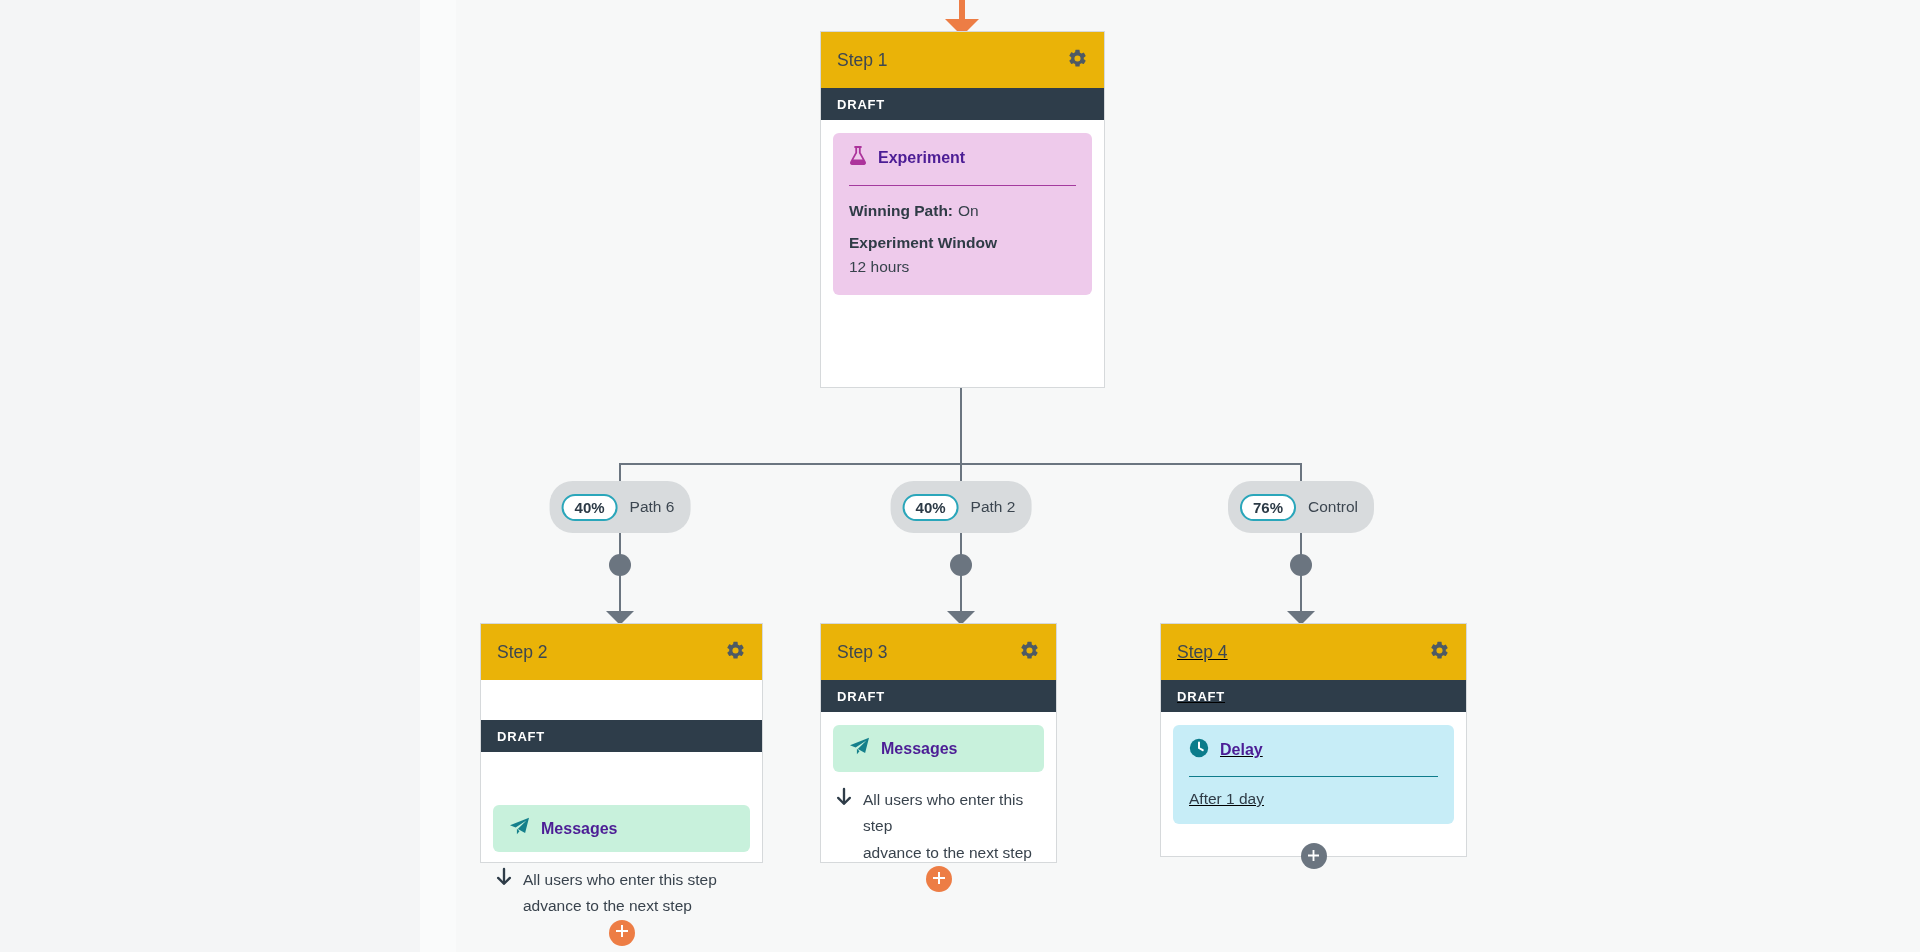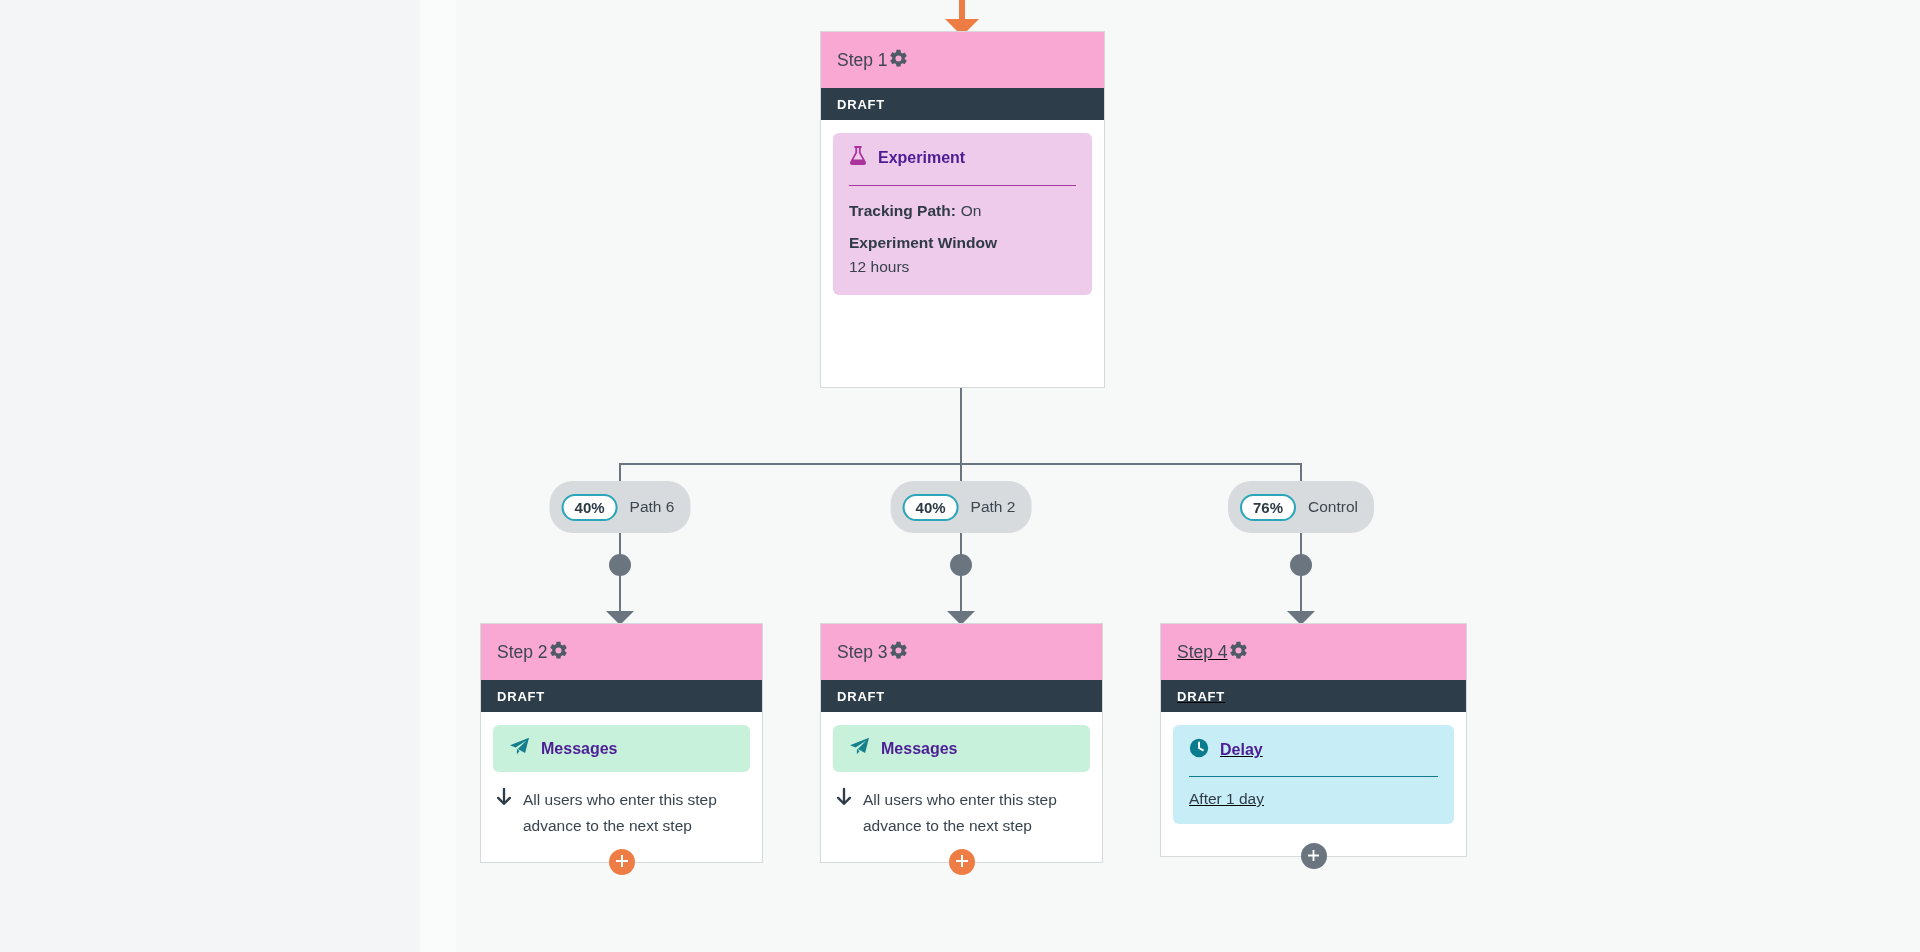--- a/index.html
+++ b/index.html
@@ -46,22 +46,22 @@
   }
   .branch-name { font-size:15.5px; color:#3c4650; }
 
   
   .card {
     position:absolute; background:#ffffff;
     border:1px solid #d6d9db;
     display:flex; flex-direction:column;
   }
   .card-header {
-    height:56px; background:#f9a8d4; flex:0 0 56px;
-    display:flex; align-items:center; 
+    height:56px; background:#eab308; flex:0 0 56px;
+    display:flex; align-items:center; justify-content:space-between;
     padding:0 16px;
   }
   .card-title { font-size:17.5px; color:#3d4751; }
   .gear-btn { width:22px; height:22px; cursor:pointer; display:flex; align-items:center; justify-content:center; background:none; border:none; }
   .status-bar {
     height:32px; flex:0 0 32px; background:#2e3d4a; color:#ffffff;
     font-size:13px; font-weight:bold; letter-spacing:0.8px;
     display:flex; align-items:center; padding:0 16px;
   }
   .card-body { flex:1; padding:13px 12px; position:relative; }
@@ -148,31 +148,31 @@
           <span>
             <svg width="18" height="20" viewBox="0 0 20 22" fill="#ac339b">
                 <path d="M6 0h8v2h-1v5.2l5.6 10.1c.9 1.6-.3 3.7-2.2 3.7H3.6c-1.9 0-3.1-2.1-2.2-3.7L7 7.2V2H6V0zm3 2v5.8L4.9 15h10.2L11 7.8V2H9z"></path>
                 <path d="M4.5 15.5h11l2 4-1 1.5H3.5l-1-1.5 2-4z"></path>
               </svg>
           </span>
           <span class="block-label">Experiment</span>
         </div>
         <div class="exp-divider"></div>
         <div class="exp-line inline">
-          <span class="lbl">Tracking Path:</span><span class="val">On</span>
+          <span class="lbl">Winning Path:</span><span class="val">On</span>
         </div>
         <div class="exp-group">
           <div class="exp-line"><span class="lbl">Experiment Window</span></div>
           <div class="exp-line"><span class="val">12 hours</span></div>
         </div>
       </div>
     </div>
   </div>
 
-  <div class="card" style="left:480px; top:623px; width:283px; height:240px;">
+  <div class="card" style="left:480px; top:623px; width:283px; height:240px;gap:40px;">
     <div class="card-header">
       <span class="card-title">Step 2</span>
       <button class="gear-btn">
         <span>
           <svg width="21" height="21" viewBox="0 0 24 24" fill="#4e5a64">
               <path d="M19.14 12.94c.04-.3.06-.61.06-.94s-.02-.64-.07-.94l2.03-1.58a.5.5 0 0 0 .12-.64l-1.92-3.32a.5.5 0 0 0-.61-.22l-2.39.96a7.3 7.3 0 0 0-1.62-.94l-.36-2.54A.5.5 0 0 0 13.89 2h-3.78a.5.5 0 0 0-.49.42l-.36 2.54c-.59.24-1.13.56-1.62.94l-2.39-.96a.5.5 0 0 0-.61.22L2.72 8.48a.5.5 0 0 0 .12.64l2.03 1.58c-.05.3-.07.63-.07.94s.02.64.07.94l-2.03 1.58a.5.5 0 0 0-.12.64l1.92 3.32c.14.24.42.34.61.22l2.39-.96c.49.38 1.03.7 1.62.94l.36 2.54c.04.24.25.42.49.42h3.78c.24 0 .45-.18.49-.42l.36-2.54c.59-.24 1.13-.56 1.62-.94l2.39.96c.24.1.5 0 .61-.22l1.92-3.32a.5.5 0 0 0-.12-.64l-2.03-1.58zM12 15.5a3.5 3.5 0 1 1 0-7 3.5 3.5 0 0 1 0 7z"></path>
             </svg>
         </span>
       </button>
     </div>
@@ -203,21 +203,21 @@
       <button class="add-btn active">
         <span>
           <svg width="12" height="12" viewBox="0 0 12 12">
               <path d="M5 0h2v5h5v2H7v5H5V7H0V5h5z" fill="#ffffff"></path>
             </svg>
         </span>
       </button>
     </div>
   </div>
 
-  <div class="card" style="left:820px; top:623px; width:283px; height:240px;">
+  <div class="card" style="left:820px; top:623px; width:237px; height:240px;">
     <div class="card-header">
       <span class="card-title">Step 3</span>
       <button class="gear-btn">
         <span>
           <svg width="21" height="21" viewBox="0 0 24 24" fill="#4e5a64">
               <path d="M19.14 12.94c.04-.3.06-.61.06-.94s-.02-.64-.07-.94l2.03-1.58a.5.5 0 0 0 .12-.64l-1.92-3.32a.5.5 0 0 0-.61-.22l-2.39.96a7.3 7.3 0 0 0-1.62-.94l-.36-2.54A.5.5 0 0 0 13.89 2h-3.78a.5.5 0 0 0-.49.42l-.36 2.54c-.59.24-1.13.56-1.62.94l-2.39-.96a.5.5 0 0 0-.61.22L2.72 8.48a.5.5 0 0 0 .12.64l2.03 1.58c-.05.3-.07.63-.07.94s.02.64.07.94l-2.03 1.58a.5.5 0 0 0-.12.64l1.92 3.32c.14.24.42.34.61.22l2.39-.96c.49.38 1.03.7 1.62.94l.36 2.54c.04.24.25.42.49.42h3.78c.24 0 .45-.18.49-.42l.36-2.54c.59-.24 1.13-.56 1.62-.94l2.39.96c.24.1.5 0 .61-.22l1.92-3.32a.5.5 0 0 0-.12-.64l-2.03-1.58zM12 15.5a3.5 3.5 0 1 1 0-7 3.5 3.5 0 0 1 0 7z"></path>
             </svg>
         </span>
       </button>
     </div>

